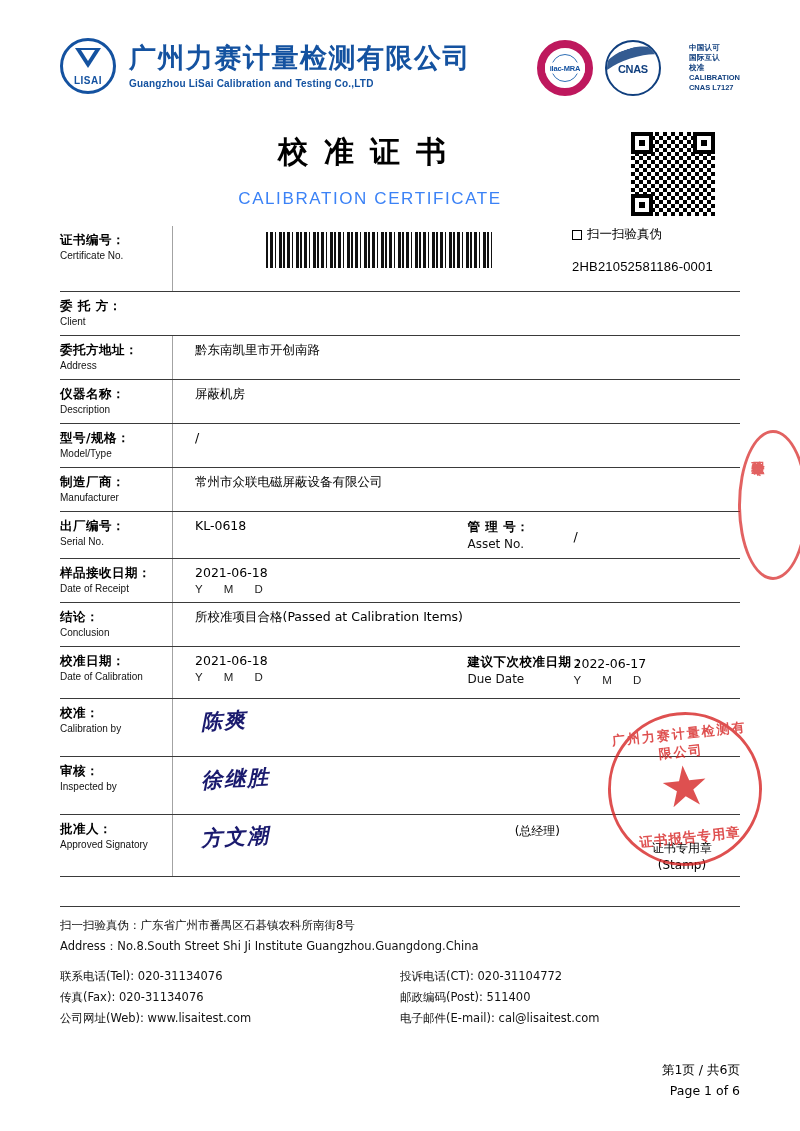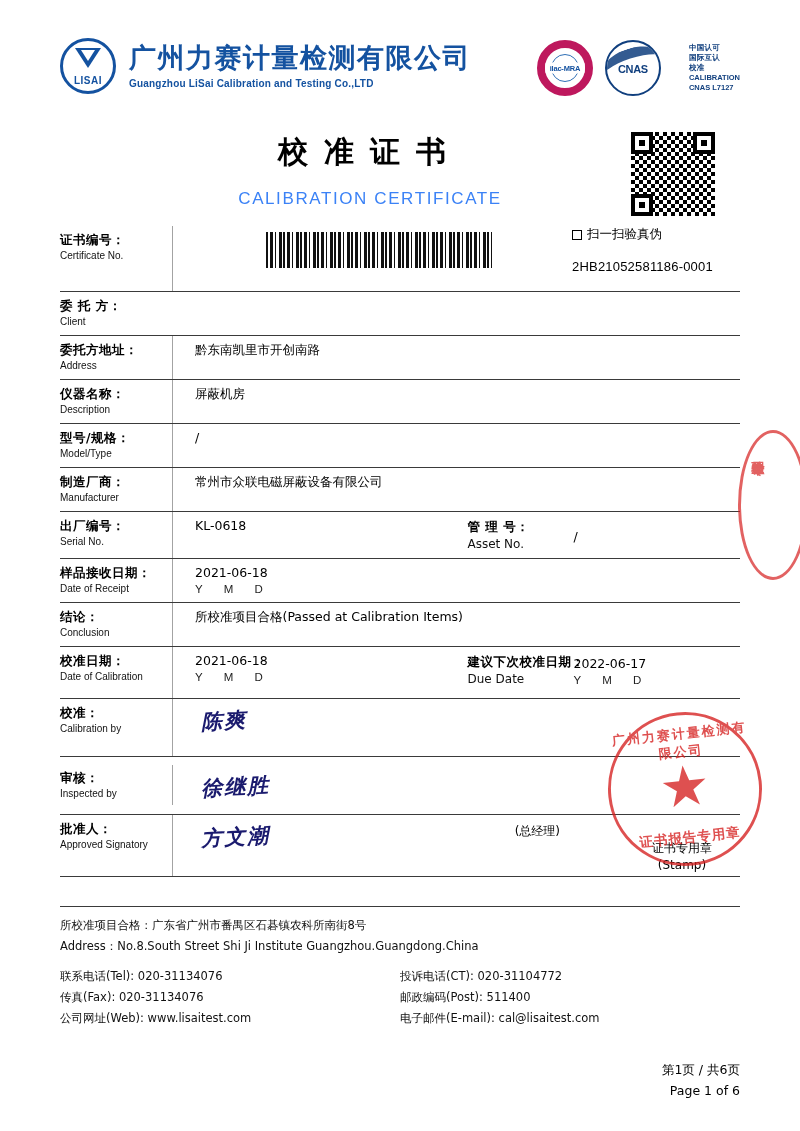--- a/index.html
+++ b/index.html
@@ -635,21 +635,21 @@
     <div class="row" style="min-height:58px;">
       <div class="lab">
         <div class="cn">校准：</div>
         <div class="en">Calibration by</div>
       </div>
       <div class="val">
         <span class="sig">陈爽</span>
       </div>
     </div>
 
-    <div class="row" style="min-height:58px;align-items:center;">
+    <div class="row" style="min-height:58px;">
       <div class="lab">
         <div class="cn">审核：</div>
         <div class="en">Inspected by</div>
       </div>
       <div class="val">
         <span class="sig">徐继胜</span>
       </div>
     </div>
 
     <div class="row" style="min-height:62px;">
@@ -673,21 +673,21 @@
     <div class="arc-top">广州力赛计量检测有限公司</div>
     <div class="star">★</div>
     <div class="arc-bot">证书报告专用章</div>
   </div>
 
   <div class="stamp-edge">
     <div class="cols">检验专用章</div>
   </div>
 
   <div class="footer">
-    <div class="addr">所校准项目合格：广东省广州市番禺区石碁镇农科所南街8号</div>
+    <div class="addr">扫一扫验真伪：广东省广州市番禺区石碁镇农科所南街8号</div>
     <div class="addr">Address：No.8.South Street Shi Ji Institute Guangzhou.Guangdong.China</div>
     <div class="foot-grid">
       <div class="foot-col">
         <div>联系电话(Tel): 020-31134076</div>
         <div>传真(Fax): 020-31134076</div>
         <div>公司网址(Web): www.lisaitest.com</div>
       </div>
       <div class="foot-col">
         <div>投诉电话(CT): 020-31104772</div>
         <div>邮政编码(Post): 511400</div>

